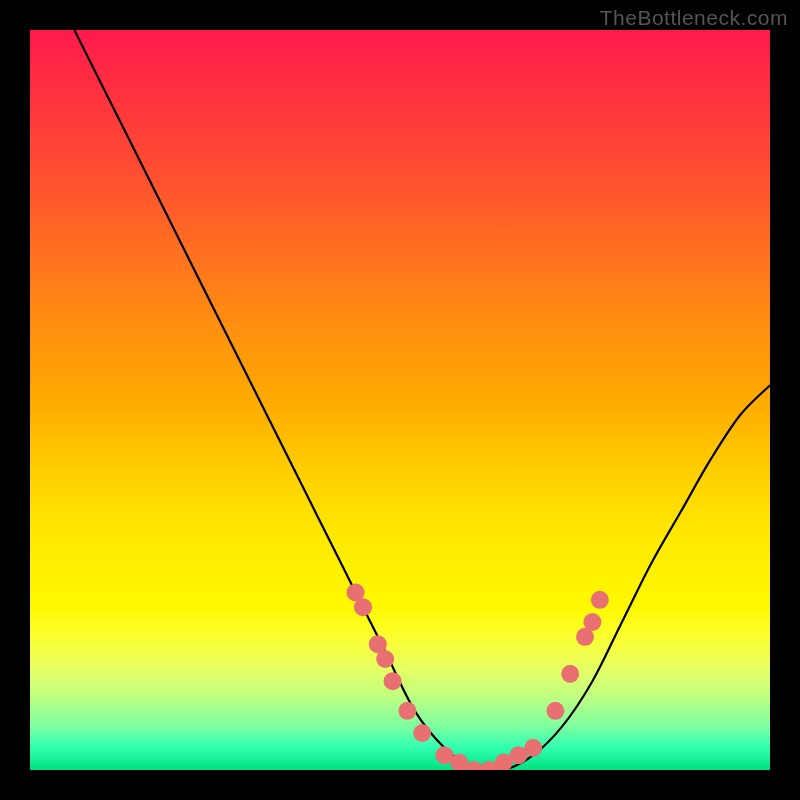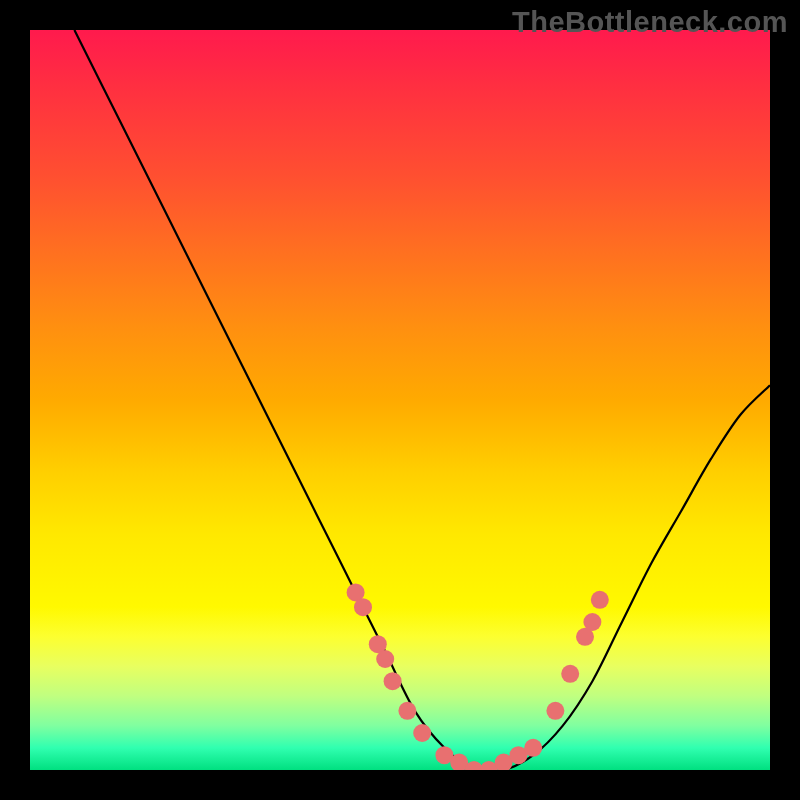--- a/index.html
+++ b/index.html
@@ -34,22 +34,22 @@
         #80ffa0 94%,
         #30ffb0 97%,
         #00e080 100%
       );
     }
     .watermark {
       position: absolute;
       top: 6px;
       right: 12px;
       color: #555;
-      font-size: 29px;
-      font-weight: 700;
+      font-size: 21px;
+      font-weight: 400;
       letter-spacing: 0.5px;
       z-index: 10;
     }
     svg.curve {
       position: absolute;
       left: 0;
       top: 0;
       width: 100%;
       height: 100%;
     }

